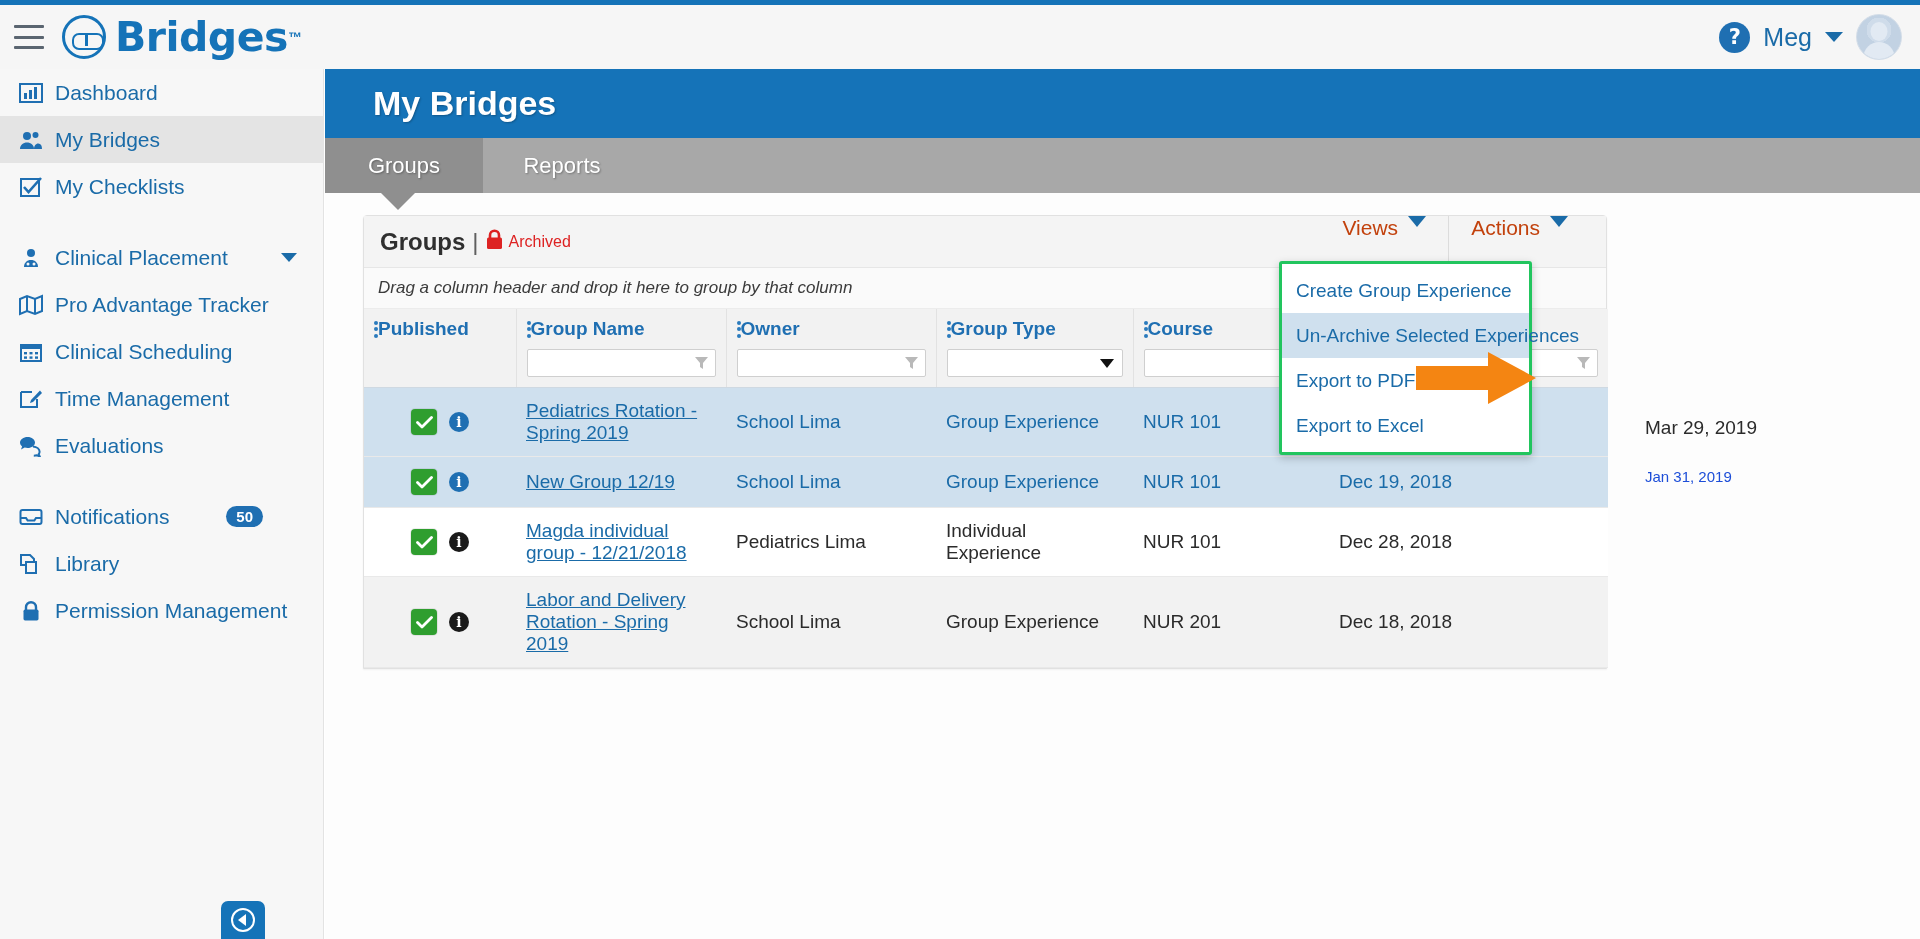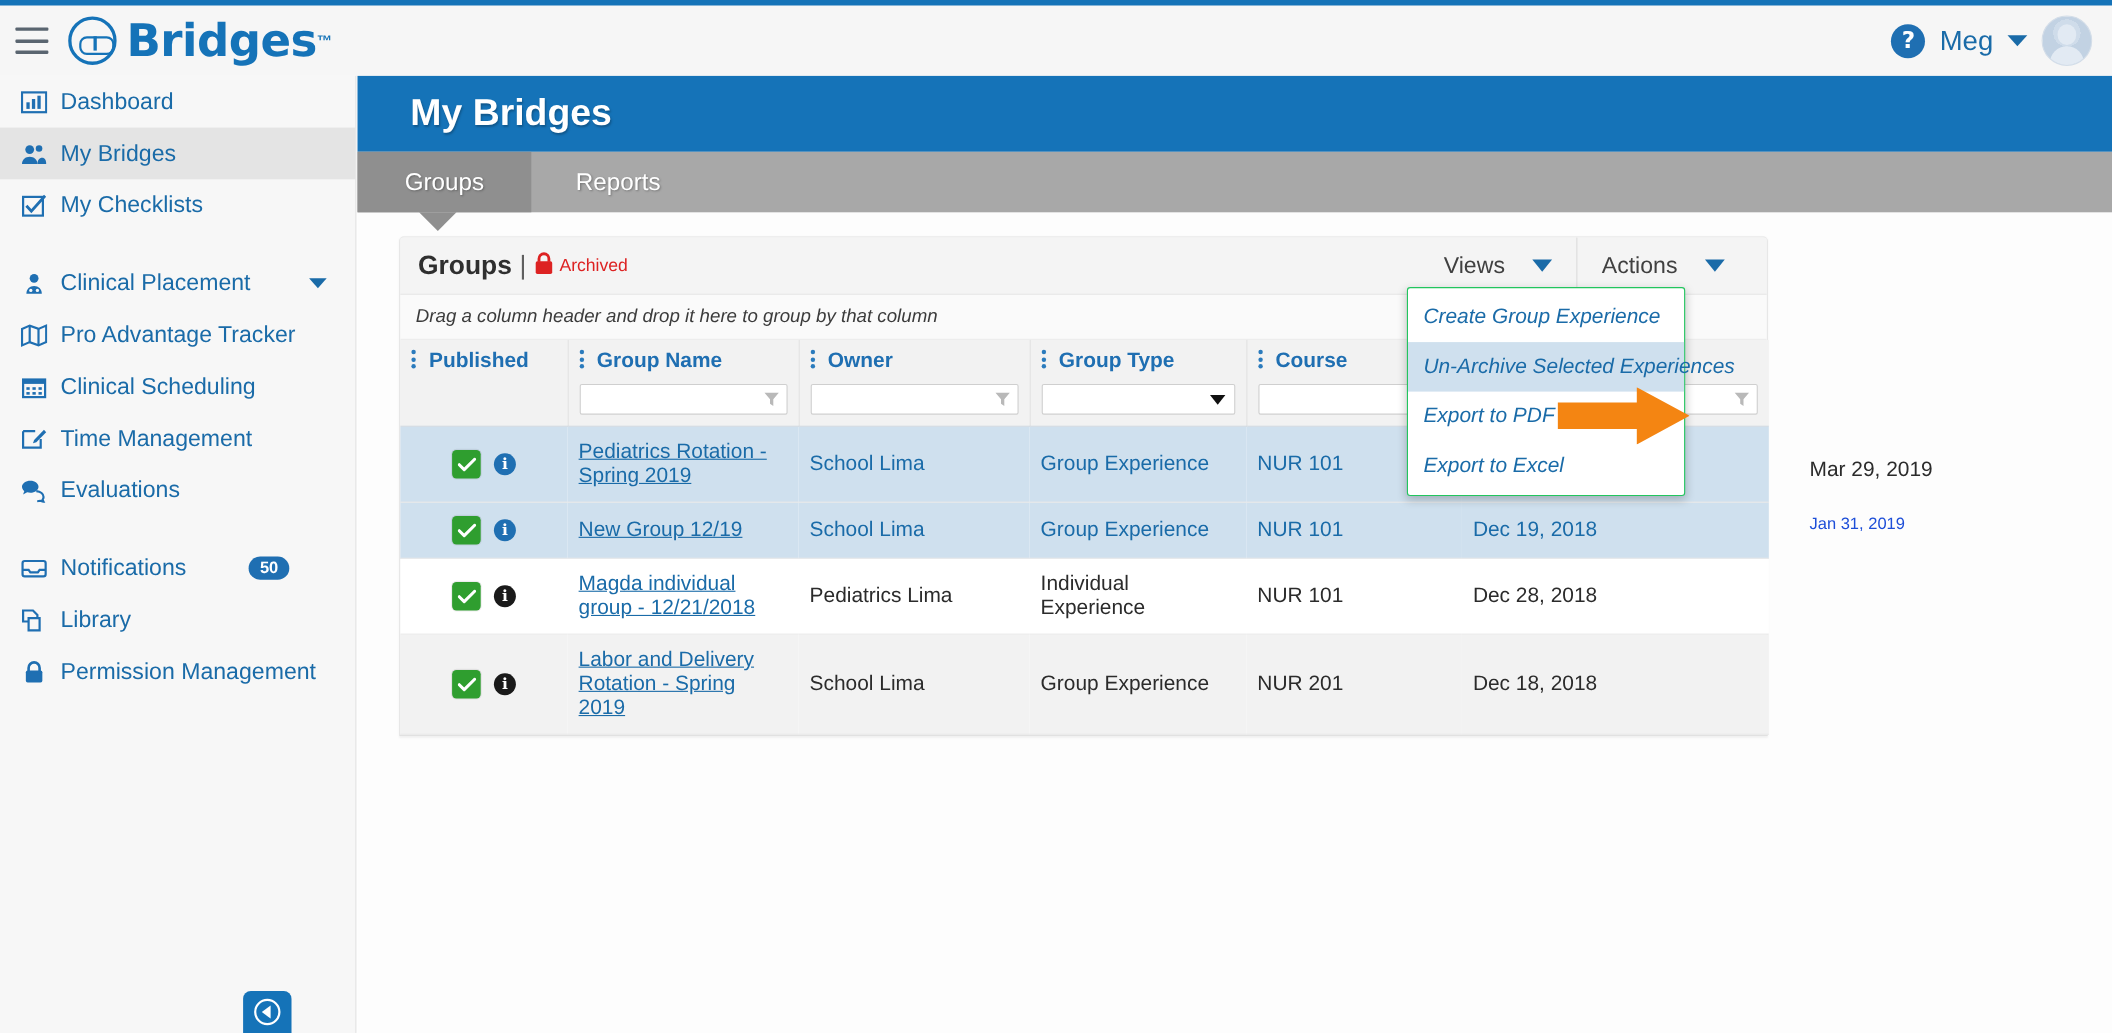--- a/index.html
+++ b/index.html
@@ -154,43 +154,43 @@
   .card-title { font-size: 24px; font-weight: bold; color: #2f2f2f; }
   .card-sep { font-size: 24px; color: #5f5f5f; margin: 0 7px; }
   .archived {
     font-size: 16px; color: #dd2222; display: flex; align-items: center; gap: 6px;
   }
   .lock-glyph { display: block; }
   .head-actions {
     margin-left: auto; display: flex; align-items: center; height: 100%;
   }
   .head-btn {
-    display: flex; align-items: center; gap: 25px; padding: 0 22px;
-    font-size: 21px; color: #404040; cursor: pointer; height: 100%;
+    display: flex; align-items: flex-start; gap: 10px; padding: 0 22px;
+    font-size: 21px; color: #c2410c; cursor: pointer; height: 100%;
   }
   .head-btn + .head-btn { border-left: 1px solid #dcdcdc; }
   .head-btn .cv {
     width: 0; height: 0; border-left: 9px solid transparent;
     border-right: 9px solid transparent; border-top: 11px solid #1a6ba8;
   }
   .group-hint {
     height: 41px; background: #fafafa; border-bottom: 1px solid #ececec;
     display: flex; align-items: center; padding-left: 14px;
     font-size: 17px; font-style: italic; color: #3b3b3b;
   }
 
   
   table.grid { width: 100%; border-collapse: collapse; table-layout: fixed; }
   table.grid th {
     background: #f2f2f2; border-right: 1px solid #e2e2e2;
     border-bottom: 1px solid #cfd9e2; vertical-align: top;
     padding: 9px 10px 10px 10px; text-align: left;
   }
   table.grid th:last-child { border-right: none; }
-  .th-row { display: flex; align-items: flex-start; gap: 12px; }
+  .th-row { display: flex; align-items: center; gap: 0; }
   .drag-dots {
     display: flex; flex-direction: column; gap: 2.5px; flex: 0 0 4px;
   }
   .drag-dots i { width: 4px; height: 4px; background: #2b7bbd; border-radius: 50%; display: block; }
   .th-label { font-size: 19px; font-weight: bold; color: #1f6fb2; white-space: nowrap; }
   .filter-cell { margin-top: 9px; }
   .filter-box {
     width: 100%; height: 28px; background: #fff; border: 1px solid #cfcfcf;
     border-radius: 2px; display: flex; align-items: center; justify-content: flex-end;
     padding-right: 6px; cursor: text;
@@ -221,22 +221,22 @@
     color: #fff; font-size: 14px; font-weight: bold; line-height: 20px;
     text-align: center; font-family: "DejaVu Serif", serif; cursor: pointer;
   }
   tr.sel .info-i { background: #1f6fb2; }
   .glink { color: #1a6ba8; text-decoration: underline; cursor: pointer; }
   tr.sel .glink { color: #1a6ba8; }
 
   
   .dropdown {
     position: absolute; left: 1279px; top: 261px; width: 253px;
-    background: #fff; border: 1px solid #22c55e; border-radius: 3px;
-    box-shadow: 0 3px 9px rgba(0,0,0,.22); z-index: 40; padding: 4px 0; font-style: italic;
+    background: #fff; border: 3px solid #22c55e; border-radius: 3px;
+    box-shadow: 0 3px 9px rgba(0,0,0,.22); z-index: 40; padding: 4px 0;
   }
   .dd-item {
     height: 45px; display: flex; align-items: center; padding-left: 14px;
     font-size: 19px; color: #1a6ba8; cursor: pointer; white-space: nowrap;
   }
   .dd-item.hl { background: #cfe0ee; }
 
   
   .arrow-cue {
     position: absolute; left: 1416px; top: 352px; width: 120px; height: 52px;

